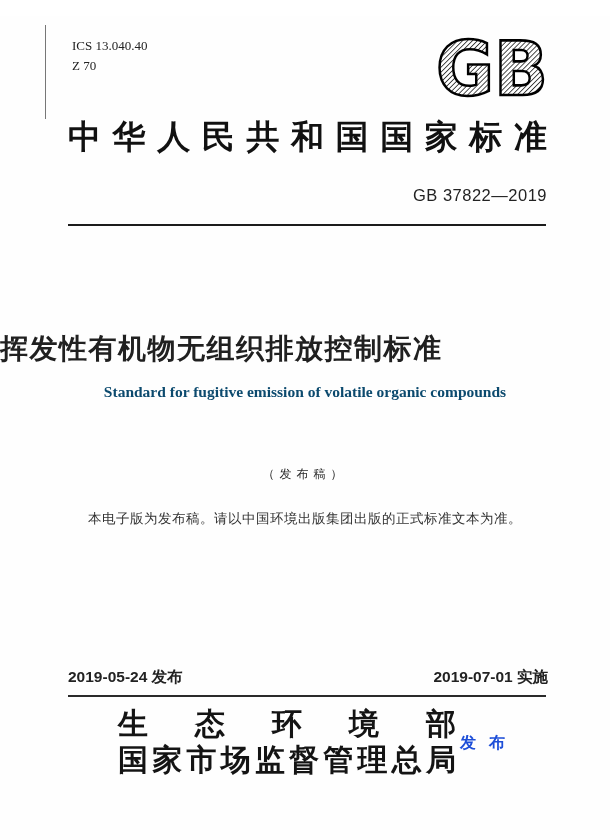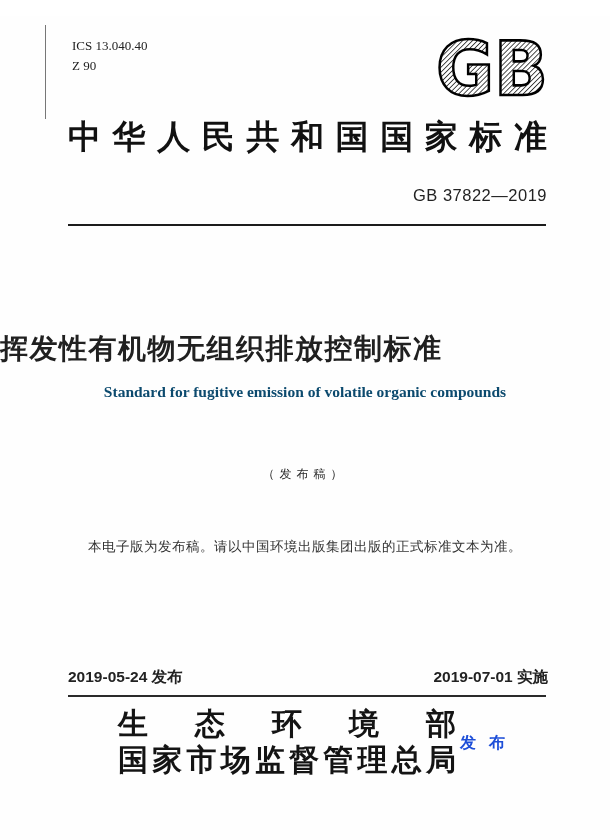--- a/index.html
+++ b/index.html
@@ -50,21 +50,21 @@
     text-align:center;
     font-family:"Liberation Serif","DejaVu Serif",serif;
     font-size:15.5px;font-weight:700;color:#0c4a6e;
   }
   .draft-label{
     position:absolute;left:0;right:0;top:450px;
     text-align:center;
     font-size:12px;color:#2a2a2a;letter-spacing:5px;
   }
   .note-line{
-    position:absolute;left:0;right:0;top:522px;
+    position:absolute;left:0;right:0;top:494px;
     text-align:center;
     font-size:13.5px;color:#333;letter-spacing:0.5px;
   }
   .dates-row{
     position:absolute;left:68px;right:62px;top:651px;
     display:flex;justify-content:space-between;
     font-family:"Liberation Sans","DejaVu Sans",sans-serif;
     font-size:15.5px;font-weight:600;color:#222;
   }
   .rule-2{
@@ -86,21 +86,21 @@
 </style>
 </head>
 <body>
 
 <div class="page">
 
   <div class="scan-mark"></div>
 
   <div class="ics-block">
     <div>ICS 13.040.40</div>
-    <div>Z 90</div>
+    <div>Z 70</div>
   </div>
 
   <svg class="gb-logo" viewBox="0 0 116 78" xmlns="http://www.w3.org/2000/svg" aria-hidden="true">
     <defs>
       <pattern id="hatch" width="3.5" height="3.5" patternUnits="userSpaceOnUse" patternTransform="rotate(45)">
         <rect width="3.5" height="3.5" fill="#ffffff"></rect>
         <line x1="0" y1="0" x2="0" y2="3.5" stroke="#000000" stroke-width="1.4"></line>
       </pattern>
     </defs>
     <text x="58" y="66" text-anchor="middle" font-family="'DejaVu Sans','Liberation Sans',sans-serif" font-size="74" font-weight="bold" fill="url(#hatch)" stroke="#000000" stroke-width="2.6" textLength="112" lengthAdjust="spacingAndGlyphs">GB</text>

